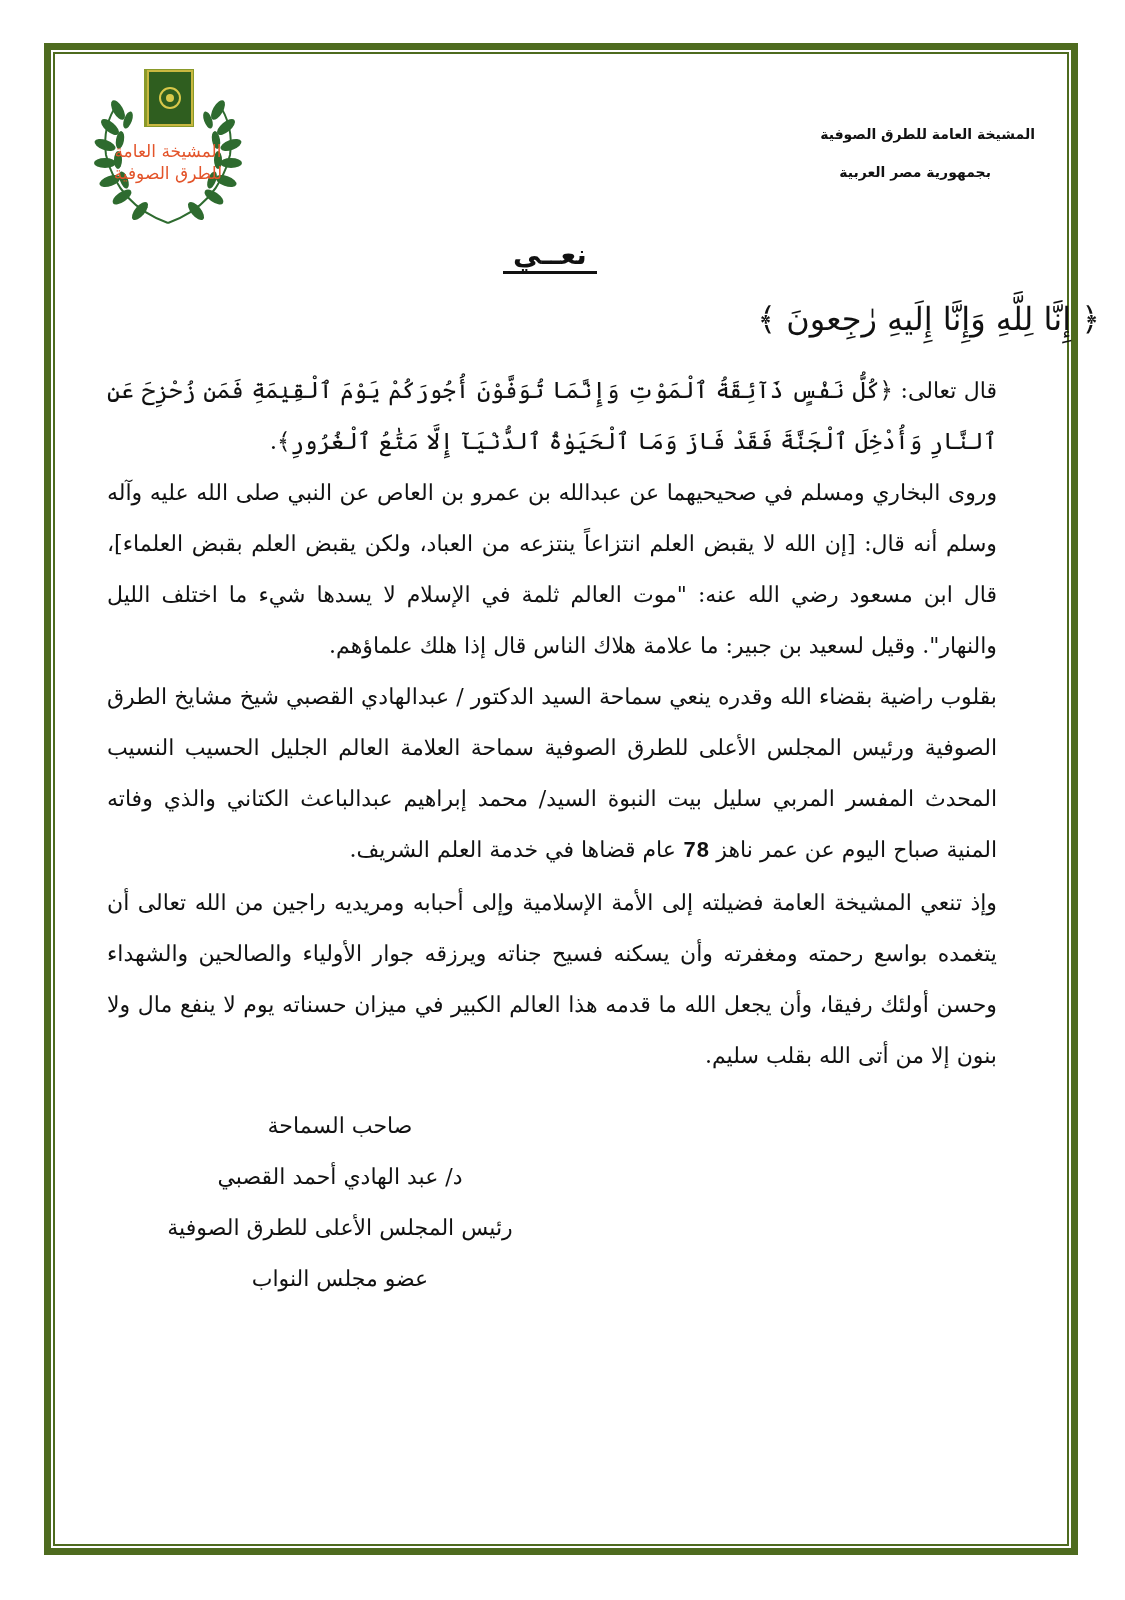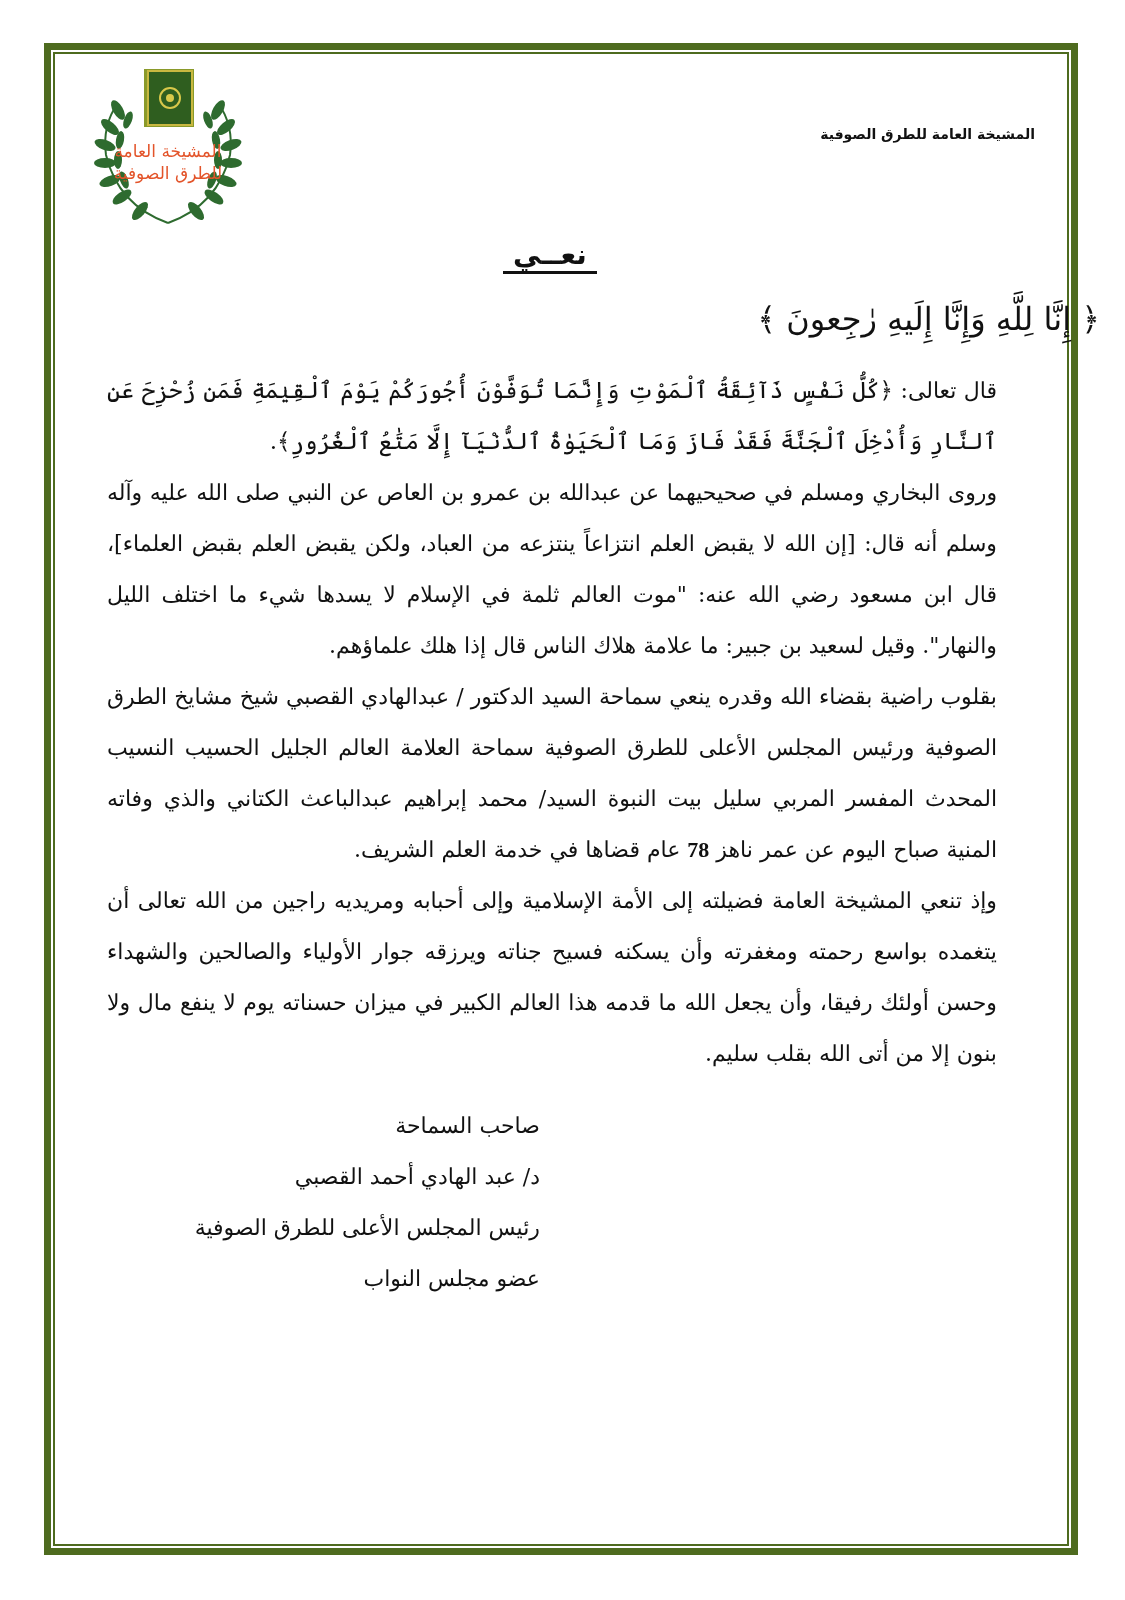--- a/index.html
+++ b/index.html
@@ -16,23 +16,23 @@
   .title { position: absolute; left: 0; width: 1100px; top: 238px; text-align: center;
            font-size: 28px; font-weight: bold; direction: rtl; }
   .title span { border-bottom: 3px solid #111; padding: 0 10px; }
   .verse-head { position: absolute; left: 0; width: 1100px; top: 300px; text-align: right;
                 font-size: 32px; direction: rtl; font-family: "DejaVu Serif", serif; }
   .body-text { position: absolute; left: 107px; width: 890px; top: 365px; direction: rtl;
                text-align: justify; text-align-last: right; font-size: 22px; line-height: 51px;
                font-family: "DejaVu Serif", serif; }
   .body-text p { margin: 0; }
   .quran { font-size: 23px; }
-  .num { font-weight: bold; font-family: Liberation Serif, serif; }
+  .num { font-weight: bold; font-family: Liberation Mono, monospace; }
   .signature { position: absolute; left: 140px; width: 400px; top: 1100px; direction: rtl;
-               text-align: right; font-family: "DejaVu Serif", serif; font-size: 22px; line-height: 51px; }
+               text-align: center; font-family: "DejaVu Serif", serif; font-size: 22px; line-height: 51px; }
 </style>
 </head>
 <body>
 
 <div class="frame-outer"></div>
 <div class="frame-inner"></div>
 
 <div class="logo">
   <svg width="160" height="165" viewBox="0 0 160 165">
     <g fill="#2e6b2f">
@@ -67,20 +67,21 @@
       <circle cx="82" cy="33" r="10" fill="none" stroke="#d8c84a" stroke-width="2"></circle>
       <circle cx="82" cy="33" r="4" fill="#d8c84a"></circle>
     </g>
     <text x="80" y="92" text-anchor="middle" font-size="17" fill="#e3542a" direction="rtl" font-family="DejaVu Serif, serif">المشيخة العامة</text>
     <text x="80" y="114" text-anchor="middle" font-size="17" fill="#e3542a" direction="rtl" font-family="DejaVu Serif, serif">للطرق الصوفية</text>
   </svg>
 </div>
 
 <div class="header">
   <div>المشيخة العامة للطرق الصوفية</div>
+  <div class="line2">بجمهورية مصر العربية</div>
 </div>
 
 <div class="title">
   <span>نعــي</span>
 </div>
 
 <div class="verse-head">﴿ إِنَّا لِلَّهِ وَإِنَّا إِلَيهِ رٰجِعونَ ﴾</div>
 
 <div class="body-text">
   <p>

